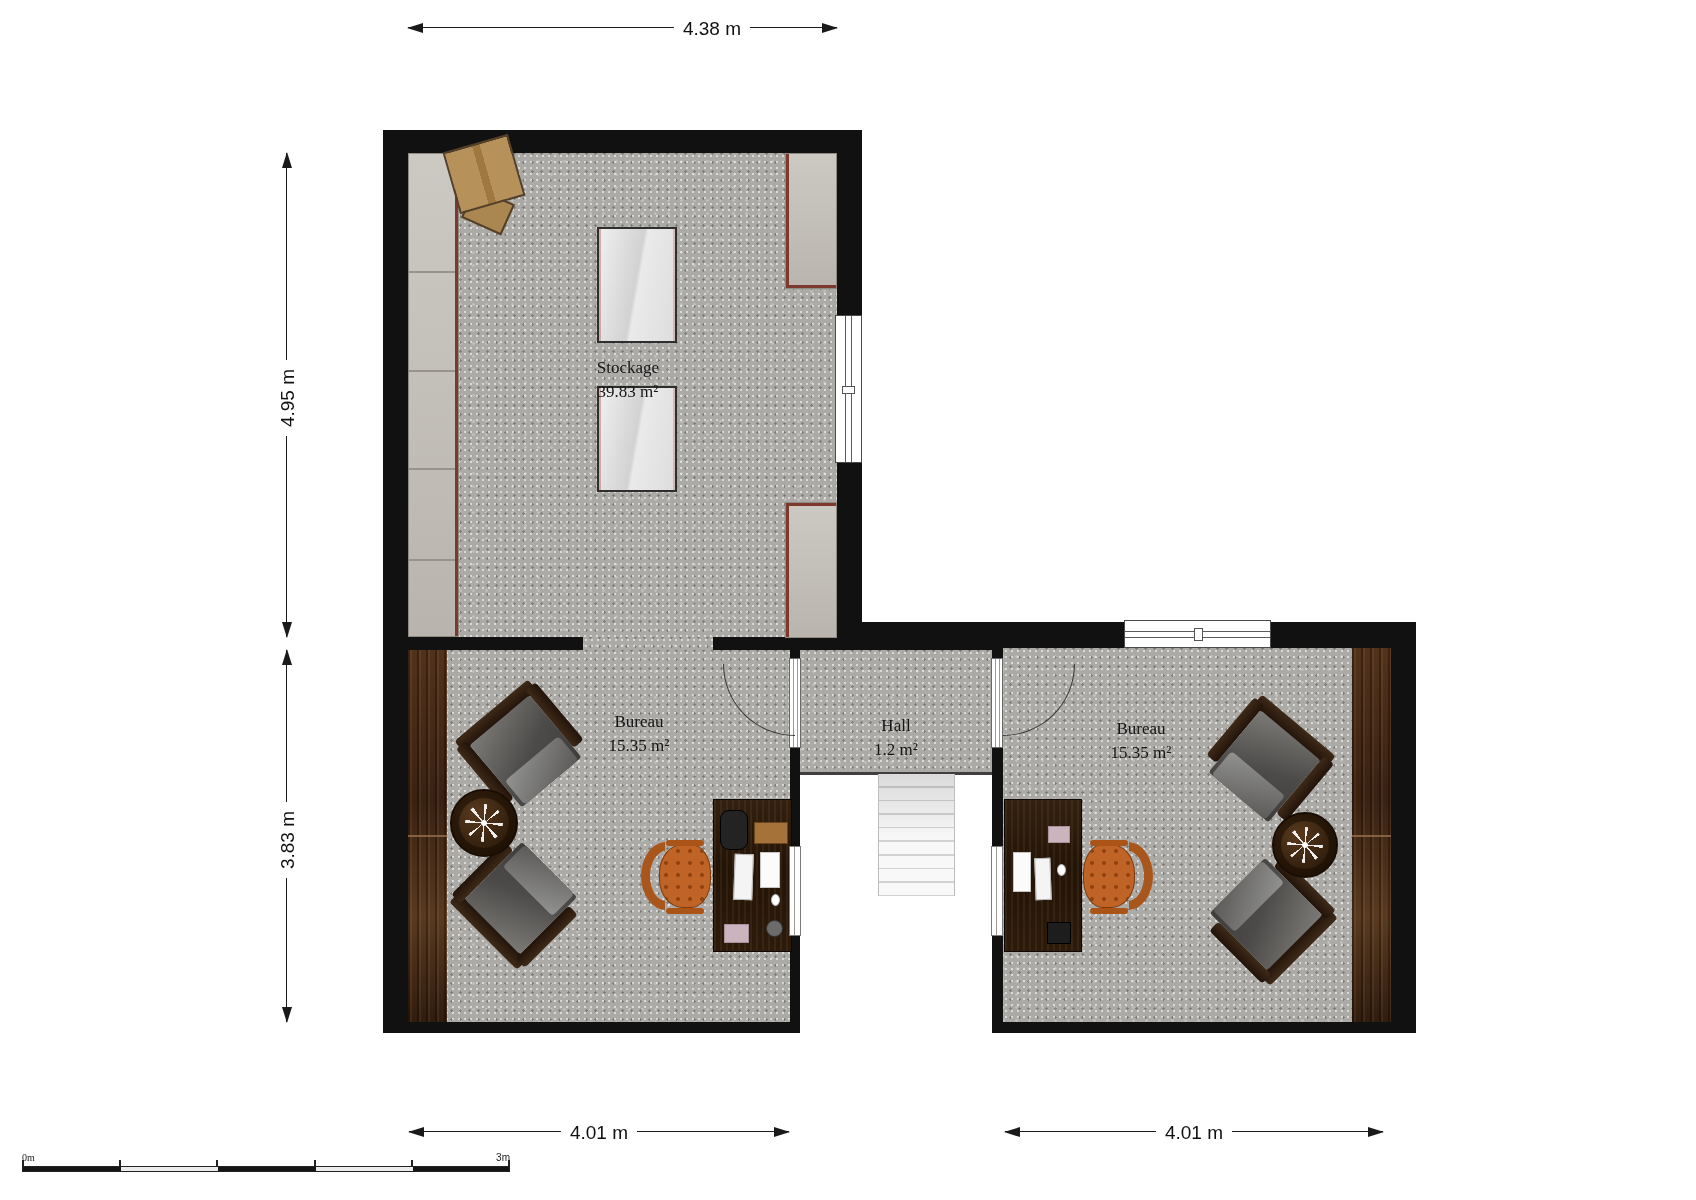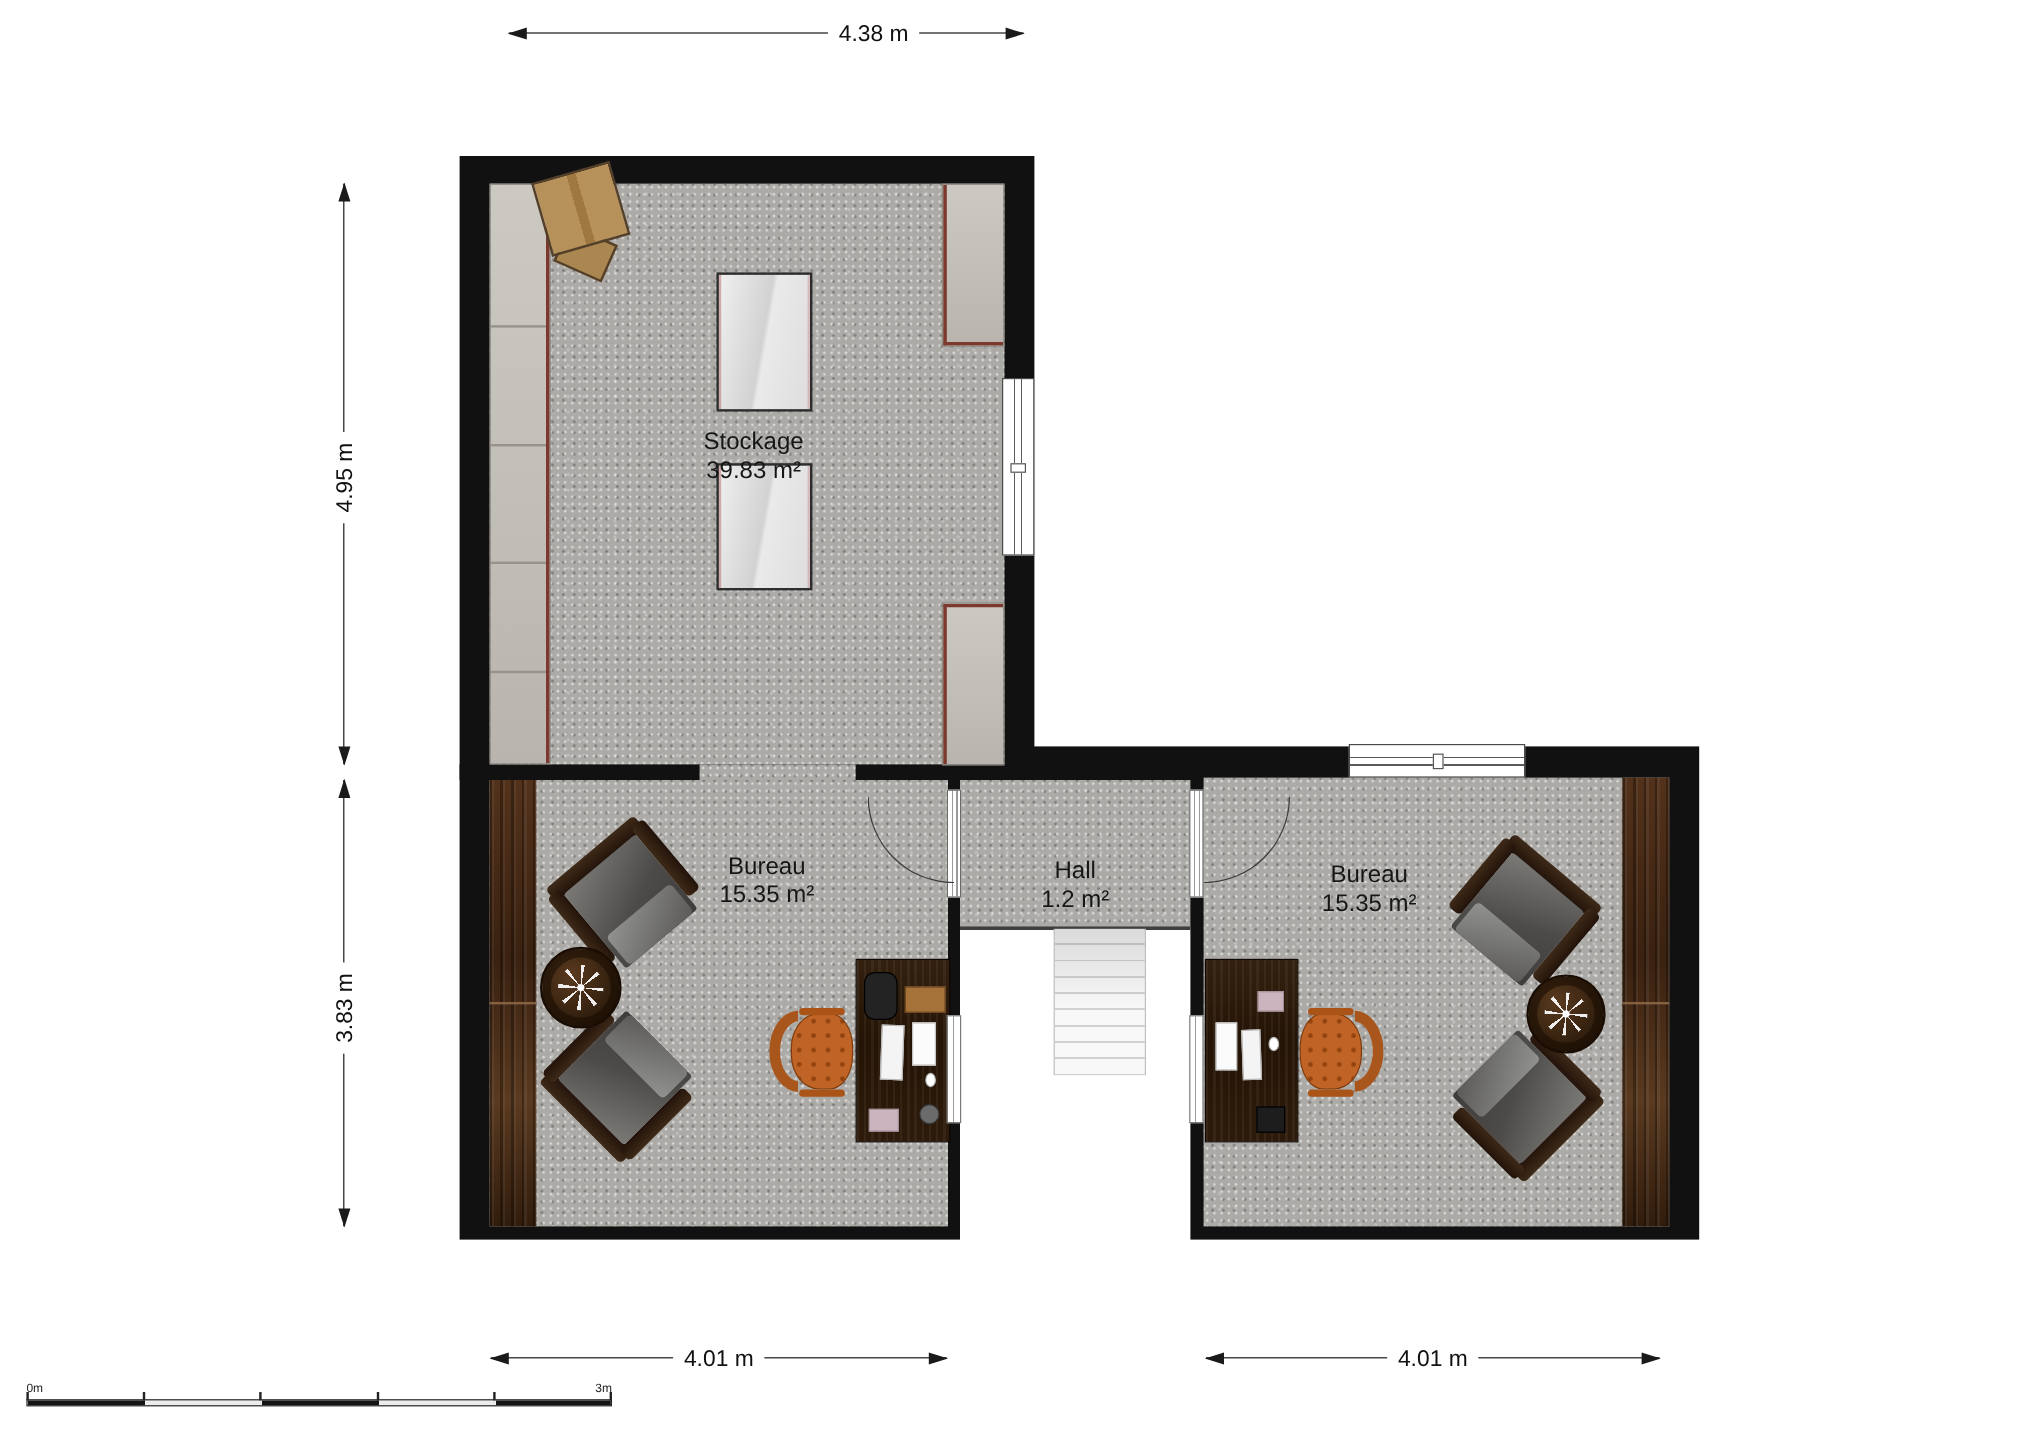--- a/index.html
+++ b/index.html
@@ -71,22 +71,22 @@
   .ochair{position:absolute;width:70px;height:74px;}
   .ochair .back{position:absolute;left:-3px;top:2px;width:50px;height:68px;border-radius:50%;
     border:9px solid #a9561c;box-sizing:border-box;clip-path:inset(0 52% 0 0);}
   .ochair .seat{position:absolute;left:15px;top:4px;width:52px;height:64px;
     border-radius:46% 38% 38% 46% / 45% 45% 45% 45%;
     background-color:#bf6426;background-image:radial-gradient(circle,#93430f 1.6px,transparent 2.3px);
     background-size:12px 12px;border:1.5px solid #7e3a0c;box-sizing:border-box;}
   .ochair .armb{position:absolute;left:22px;width:38px;height:6px;background:#aa5417;border-radius:3px;}
   .mirror{transform:scaleX(-1);}
   
-  .rlabel{position:absolute;transform:translate(-50%,-50%);text-align:center;font-size:20px;line-height:24px;
-    color:#161616;white-space:nowrap;}
+  .rlabel{position:absolute;transform:translate(-50%,-50%);text-align:center;font-size:17px;line-height:24px;
+    color:#161616;white-space:nowrap;font-family:Liberation Serif, serif;}
   .rlabel span{display:block;}
   
   .dimh{position:absolute;border-top:1.5px solid #1a1a1a;}
   .dimv{position:absolute;border-left:1.5px solid #1a1a1a;}
   .ah{position:absolute;width:0;height:0;border-style:solid;}
   .ah.left{left:-1px;top:-4.9px;border-width:5.5px 16px 5.5px 0;border-color:transparent #1a1a1a transparent transparent;}
   .ah.right{right:-1px;top:-4.9px;border-width:5.5px 0 5.5px 16px;border-color:transparent transparent transparent #1a1a1a;}
   .ah.up{top:-1px;left:-4.9px;border-width:0 5.5px 16px 5.5px;border-color:transparent transparent #1a1a1a transparent;}
   .ah.down{bottom:-1px;left:-4.9px;border-width:16px 5.5px 0 5.5px;border-color:#1a1a1a transparent transparent transparent;}
   .dlbl{position:absolute;background:#fff;padding:0 9px;font-size:19px;color:#111;white-space:nowrap;}
@@ -217,21 +217,21 @@
   </div>
   <div class="rlabel" style="left:896px;top:738px;">
     <span>Hall</span>
     <span>1.2 m²</span>
   </div>
   <div class="rlabel" style="left:1141px;top:741px;">
     <span>Bureau</span>
     <span>15.35 m²</span>
   </div>
 
-  <div class="dimh" style="left:424px;top:27px;width:429px;">
+  <div class="dimh" style="left:408px;top:27px;width:429px;">
     <span class="ah left"></span>
     <span class="ah right"></span>
     <span class="dlbl" style="left:304px;">4.38 m</span>
   </div>
   <div class="dimv" style="left:286px;top:153px;height:484px;">
     <span class="ah up"></span>
     <span class="ah down"></span>
     <span class="dlbl" style="top:245px;">4.95 m</span>
   </div>
   <div class="dimv" style="left:286px;top:650px;height:372px;">
@@ -244,21 +244,21 @@
     <span class="ah right"></span>
     <span class="dlbl" style="left:190px;">4.01 m</span>
   </div>
   <div class="dimh" style="left:1005px;top:1131px;width:378px;">
     <span class="ah left"></span>
     <span class="ah right"></span>
     <span class="dlbl" style="left:189px;">4.01 m</span>
   </div>
 
   <div class="scalebar">
-    <span class="slbl" style="left:0;">0m</span>
+    <span class="slbl" style="left:0;font-family:Liberation Serif, serif;">0m</span>
     <span class="slbl" style="right:0;">3m</span>
     <div class="bar"></div>
     <div class="tick" style="left:0;"></div>
     <div class="tick" style="left:96.6px;"></div>
     <div class="tick" style="left:194.2px;"></div>
     <div class="tick" style="left:291.8px;"></div>
     <div class="tick" style="left:389.4px;"></div>
     <div class="tick" style="left:486px;"></div>
   </div>
 

